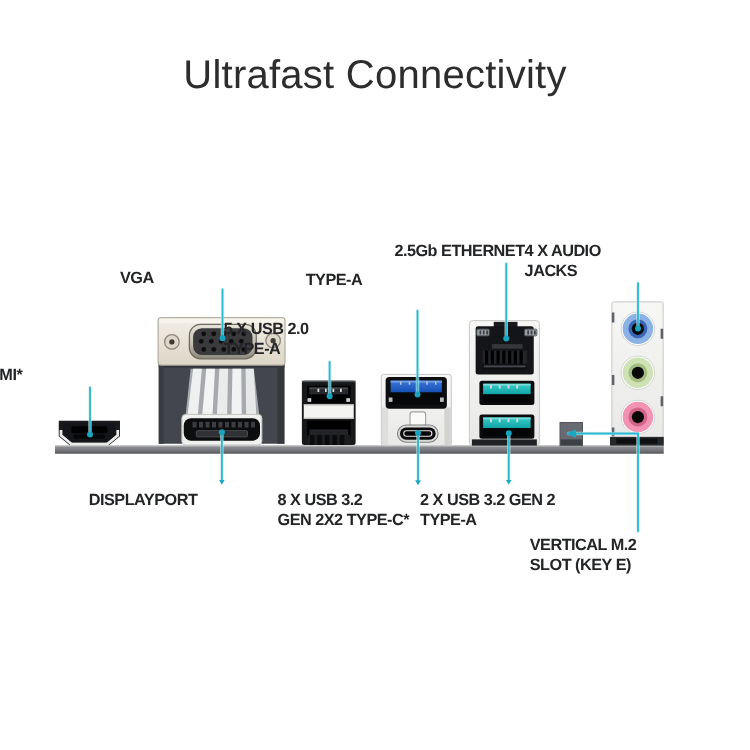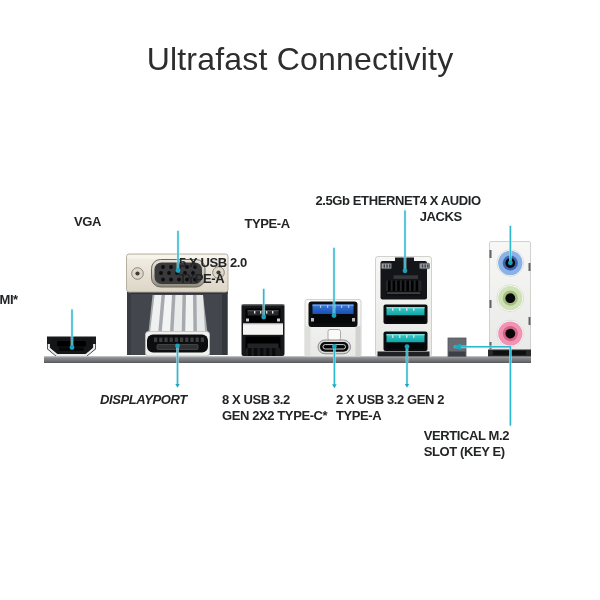--- a/index.html
+++ b/index.html
@@ -312,38 +312,38 @@
         <path d="M334.4,388.2 l-2.3,-4 h4.6 z"></path>
         <path d="M407,387.8 l-2.2,-3.8 h4.4 z"></path>
         <path d="M452.8,346.8 l8,-3.3 v6.6 z"></path>
       </g>
     </g>
   </svg>
 
   <div class="lbl" style="left:-18.5px;top:292px;">
     <div>HDMI*</div>
   </div>
-  <div class="lbl" style="left:74px;top:214px;">
+  <div class="lbl" style="left:96px;top:214px;">
     <div>VGA</div>
   </div>
   <div class="lbl" style="left:179px;top:255px;">
     <div>5 X USB 2.0</div>
       <div>TYPE-A</div>
   </div>
   <div class="lbl" style="left:244.5px;top:216px;">
       <div>TYPE-A</div>
   </div>
   <div class="lbl" style="left:315.5px;top:193px;">
     <div>2.5Gb ETHERNET</div>
   </div>
   <div class="lbl" style="left:419.7px;top:193px;">
     <div>4 X AUDIO</div>
       <div>JACKS</div>
   </div>
-  <div class="lbl" style="left:100px;top:391.5px;font-style:italic;">
+  <div class="lbl" style="left:71px;top:391.5px;">
     <div>DISPLAYPORT</div>
   </div>
   <div class="lbl" style="left:222px;top:391.5px;">
     <div>8 X USB 3.2</div>
       <div>GEN 2X2 TYPE-C*</div>
   </div>
   <div class="lbl" style="left:336px;top:391.5px;">
     <div>2 X USB 3.2 GEN 2</div>
       <div>TYPE-A</div>
   </div>

